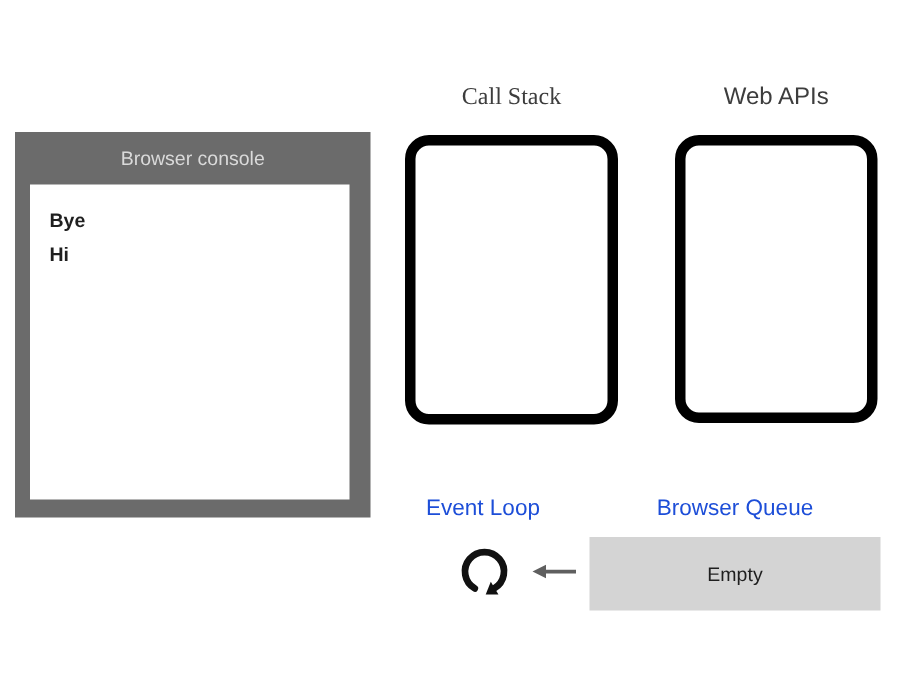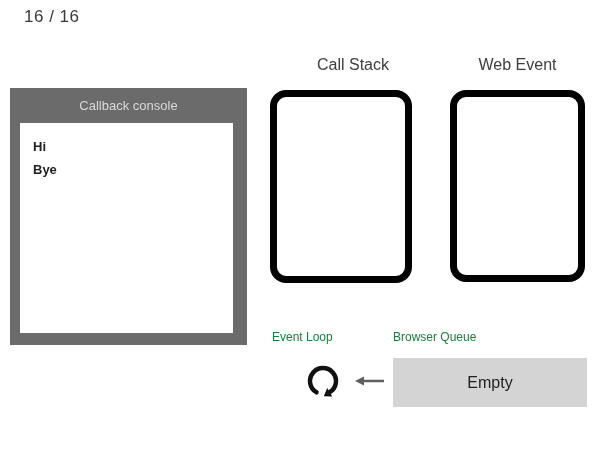--- a/index.html
+++ b/index.html
@@ -64,23 +64,23 @@
   }
   .console-line:first-child { margin-top: 12px; }
 
   
   .section-title {
     font-size: 16px;
     color: #3d3d3d;
     text-align: center;
   }
   .sub-label {
-    font-size: 12px;
-    color: #15803d;
-    text-align: left;
+    font-size: 15px;
+    color: #1d4ed8;
+    text-align: center;
   }
 
   
   .rounded-box {
     box-sizing: border-box;
     border: 7px solid #000000;
     border-radius: 16px;
     background: #ffffff;
   }
   .call-stack-box {
@@ -101,43 +101,42 @@
     left: 393px;
     top: 358px;
     width: 194px;
     height: 49px;
     background: #d4d4d4;
     display: flex;
     align-items: center;
     justify-content: center;
   }
   .queue-content {
-    font-size: 16px;
+    font-size: 13px;
     color: #1f1f1f;
   }
 </style>
 </head>
 <body>
 
 <div class="slide">
 
-  <div class="abs page-counter">16 / 16</div>
 
   <div class="abs console-frame">
-    <div class="console-header">Callback console</div>
+    <div class="console-header">Browser console</div>
     <div class="console-body">
+      <div class="console-line">Bye</div>
       <div class="console-line">Hi</div>
-      <div class="console-line">Bye</div>
     </div>
   </div>
 
-  <div class="abs section-title" style="left:282px; top:56px; width:142px;">Call Stack</div>
+  <div class="abs section-title" style="left:270px; top:56px; width:142px;font-family:Liberation Serif, serif;">Call Stack</div>
   <div class="abs rounded-box call-stack-box"></div>
 
-  <div class="abs section-title" style="left:450px; top:56px; width:135px;">Web Event</div>
+  <div class="abs section-title" style="left:450px; top:56px; width:135px;">Web APIs</div>
   <div class="abs rounded-box web-apis-box"></div>
 
   <div class="abs sub-label" style="left:272px; top:330px; width:100px;">Event Loop</div>
   <div class="abs" style="left:304px; top:363px; width:40px; height:42px;">
     <svg width="40" height="42" viewBox="0 0 40 42">
       <path d="M 12.5 29.3 A 13 13 0 1 1 25.5 29.3" fill="none" stroke="#111111" stroke-width="4.5" stroke-linecap="round"></path>
       <polygon points="19.8,33.3 23.2,24.9 28.3,33.4" fill="#111111"></polygon>
     </svg>
   </div>
 

